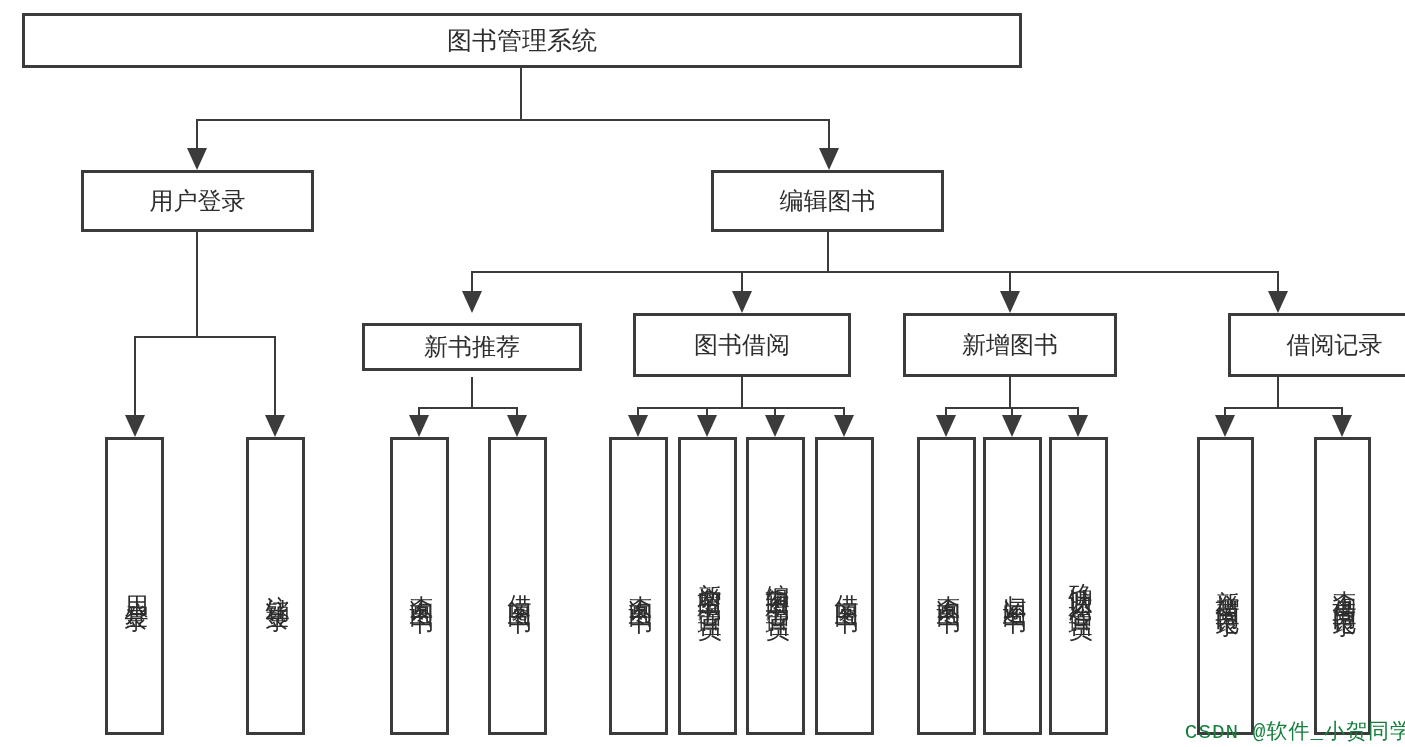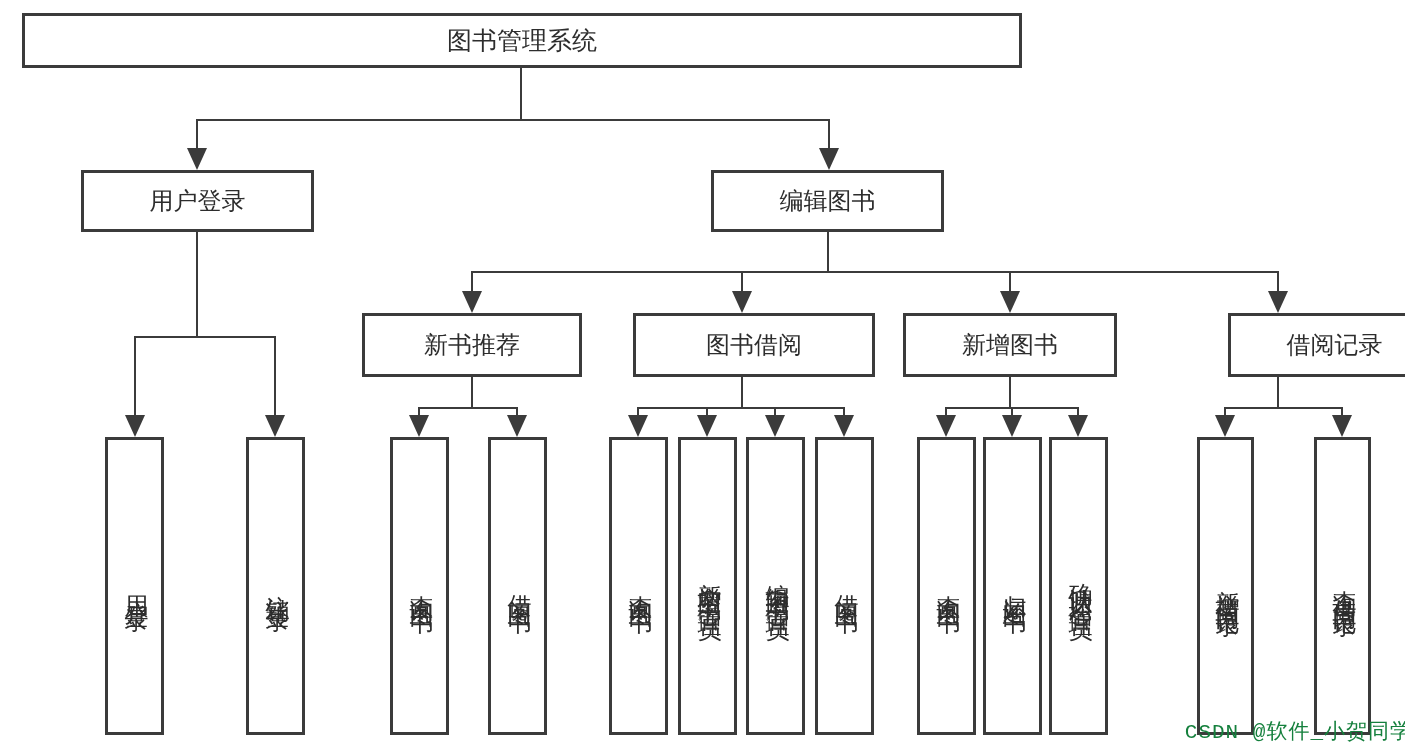--- a/index.html
+++ b/index.html
@@ -91,22 +91,22 @@
   <div class="vline" style="left:1224px;top:407px;height:10px"></div>
   <div class="arrow" style="left:1215px;top:415px"></div>
   <div class="vline" style="left:1341px;top:407px;height:10px"></div>
   <div class="arrow" style="left:1332px;top:415px"></div>
 
   <div class="node" style="left:22px;top:13px;width:1000px;height:55px;font-size:25px">图书管理系统</div>
 
   <div class="node" style="left:81px;top:170px;width:233px;height:62px">用户登录</div>
   <div class="node" style="left:711px;top:170px;width:233px;height:62px">编辑图书</div>
 
-  <div class="node" style="left:362px;top:313px;width:220px;height:64px">新书推荐</div>
-  <div class="node" style="left:633px;top:313px;width:242px;height:64px">图书借阅</div>
+  <div class="node" style="left:362px;top:323px;width:220px;height:48px">新书推荐</div>
+  <div class="node" style="left:633px;top:313px;width:218px;height:64px">图书借阅</div>
   <div class="node" style="left:903px;top:313px;width:214px;height:64px">新增图书</div>
   <div class="node" style="left:1228px;top:313px;width:213px;height:64px">借阅记录</div>
 
   <div class="node leaf" style="left:105px">
     <span class="vtext">用户登录</span>
   </div>
   <div class="node leaf" style="left:246px">
     <span class="vtext">注销登录</span>
   </div>
 

